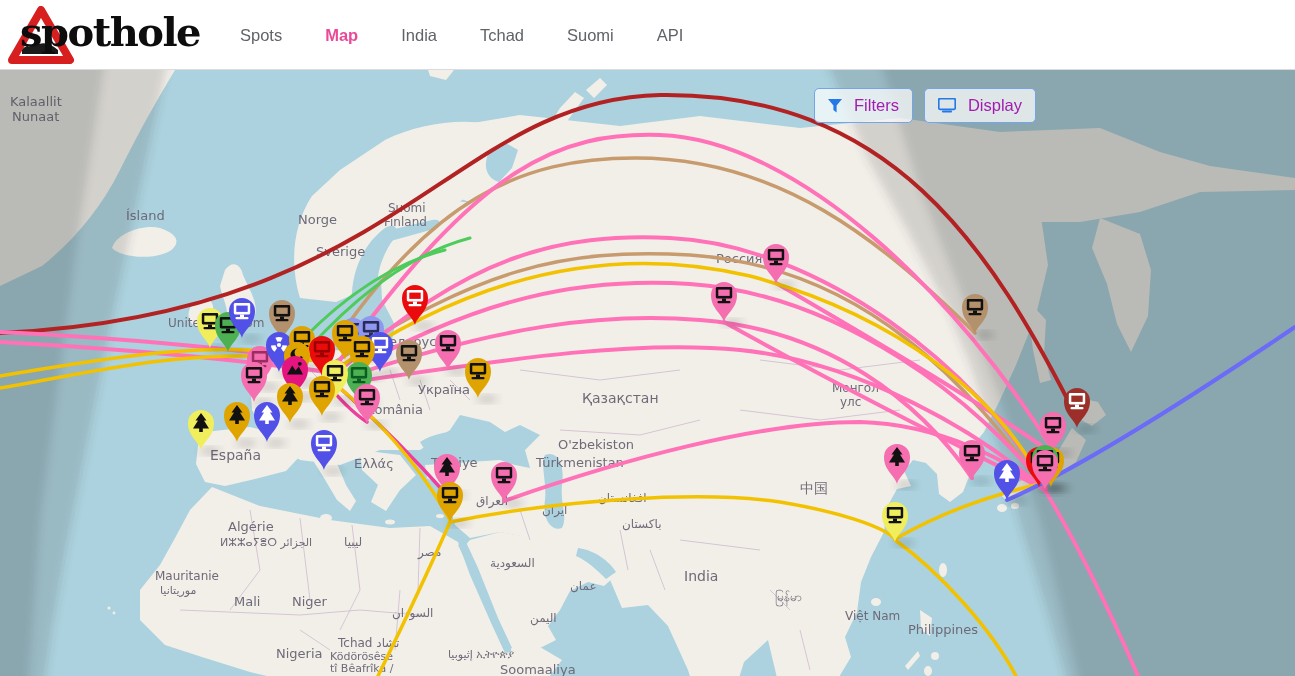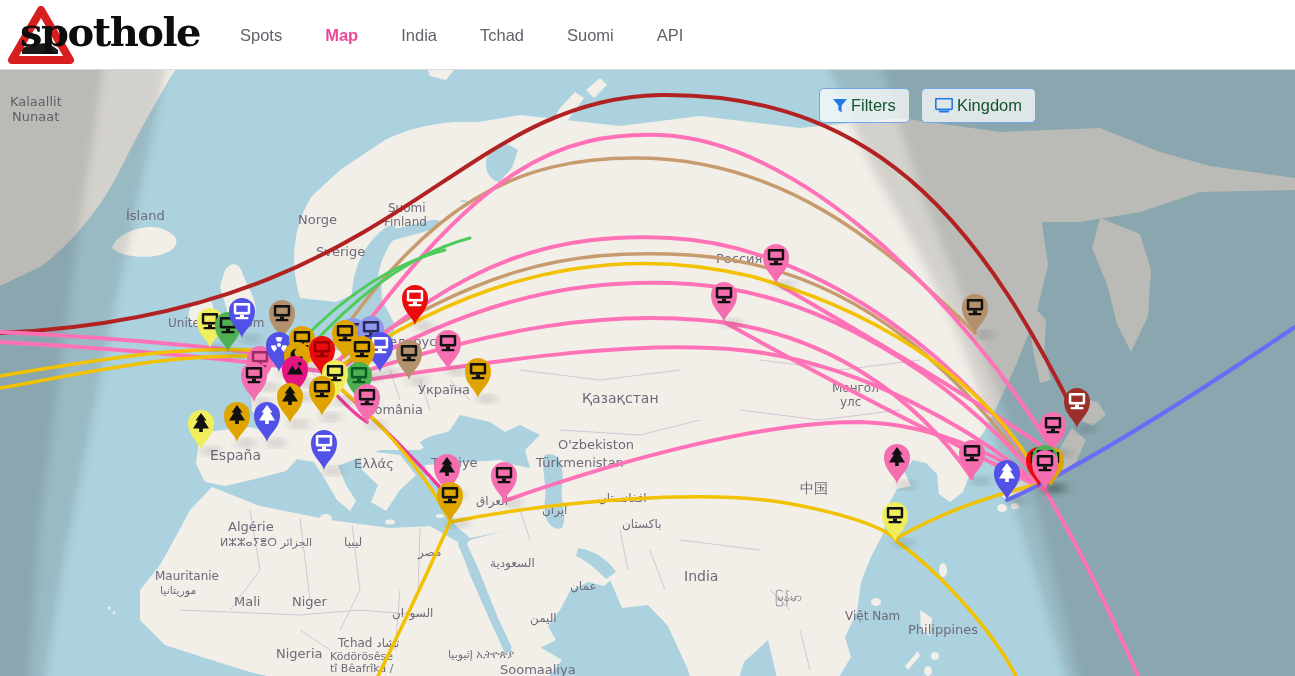--- a/index.html
+++ b/index.html
@@ -13,23 +13,23 @@
   .brand svg.sign { position:absolute; left:0; top:6px; }
   .brand .brand-text { position:absolute; left:12px; top:8px; font-family:"DejaVu Serif", serif;
             font-weight:bold; font-size:40px; letter-spacing:-1.5px; color:#0d0d0d; }
   .nav-links { position:absolute; left:240px; top:0; height:70px; display:flex; align-items:center; gap:43px; }
   .nav-link { font-size:16.5px; color:#5f6368; cursor:pointer; white-space:nowrap; }
   .nav-link.active { color:#ec4899; font-weight:bold; }
   
   .map-wrap { position:relative; width:1058px; height:606px; background:#abd2de; }
   .map-wrap svg.map { display:block; }
   .map-buttons { position:absolute; top:18px; right:22px; display:flex; gap:11px; }
-  .map-btn { display:flex; align-items:center; gap:4px; height:35px; padding:0 13px;
+  .map-btn { display:flex; align-items:center; gap:12px; height:35px; padding:0 13px;
              background:rgba(255,255,255,0.72); border:1px solid #74a4ea; border-radius:5px;
-             color:#14532d; font-size:16.5px; cursor:pointer;justify-content:space-between; }
+             color:#a21caf; font-size:16.5px; cursor:pointer;justify-content:space-between; }
   .map-btn svg { display:block; }
 </style>
 </head>
 <body>
 
 <div class="navbar">
   <div class="brand">
     <svg class="sign" width="92" height="58" viewBox="0 0 92 58">
       <path d="M33,4 L62,54 L4,54 Z" fill="#ffffff" stroke="#d81f1f" stroke-width="8" stroke-linejoin="round"></path>
       <path d="M14,44 C19,37 25,40 31,38 C38,36 44,39 50,44 L50,48 L14,48 Z" fill="#1a1a1a"></path>
@@ -650,16 +650,16 @@
       <svg width="14" height="14" viewBox="0 0 14 14">
         <path d="M0,0 H14 L8.6,6.4 V13.4 L5.4,11 V6.4 Z" fill="#2579e6"></path>
       </svg>
       <span>Filters</span>
     </button>
     <button class="map-btn">
       <svg width="18" height="15" viewBox="0 0 18 15">
         <rect x="0.7" y="0.7" width="16.6" height="10.6" rx="1.4" fill="none" stroke="#2579e6" stroke-width="1.8"></rect>
         <rect x="4" y="12.6" width="10" height="2" rx="0.8" fill="#2579e6"></rect>
       </svg>
-      <span>Kingdom</span>
+      <span>Display</span>
     </button>
   </div>
 </div>
 
 </body></html>

